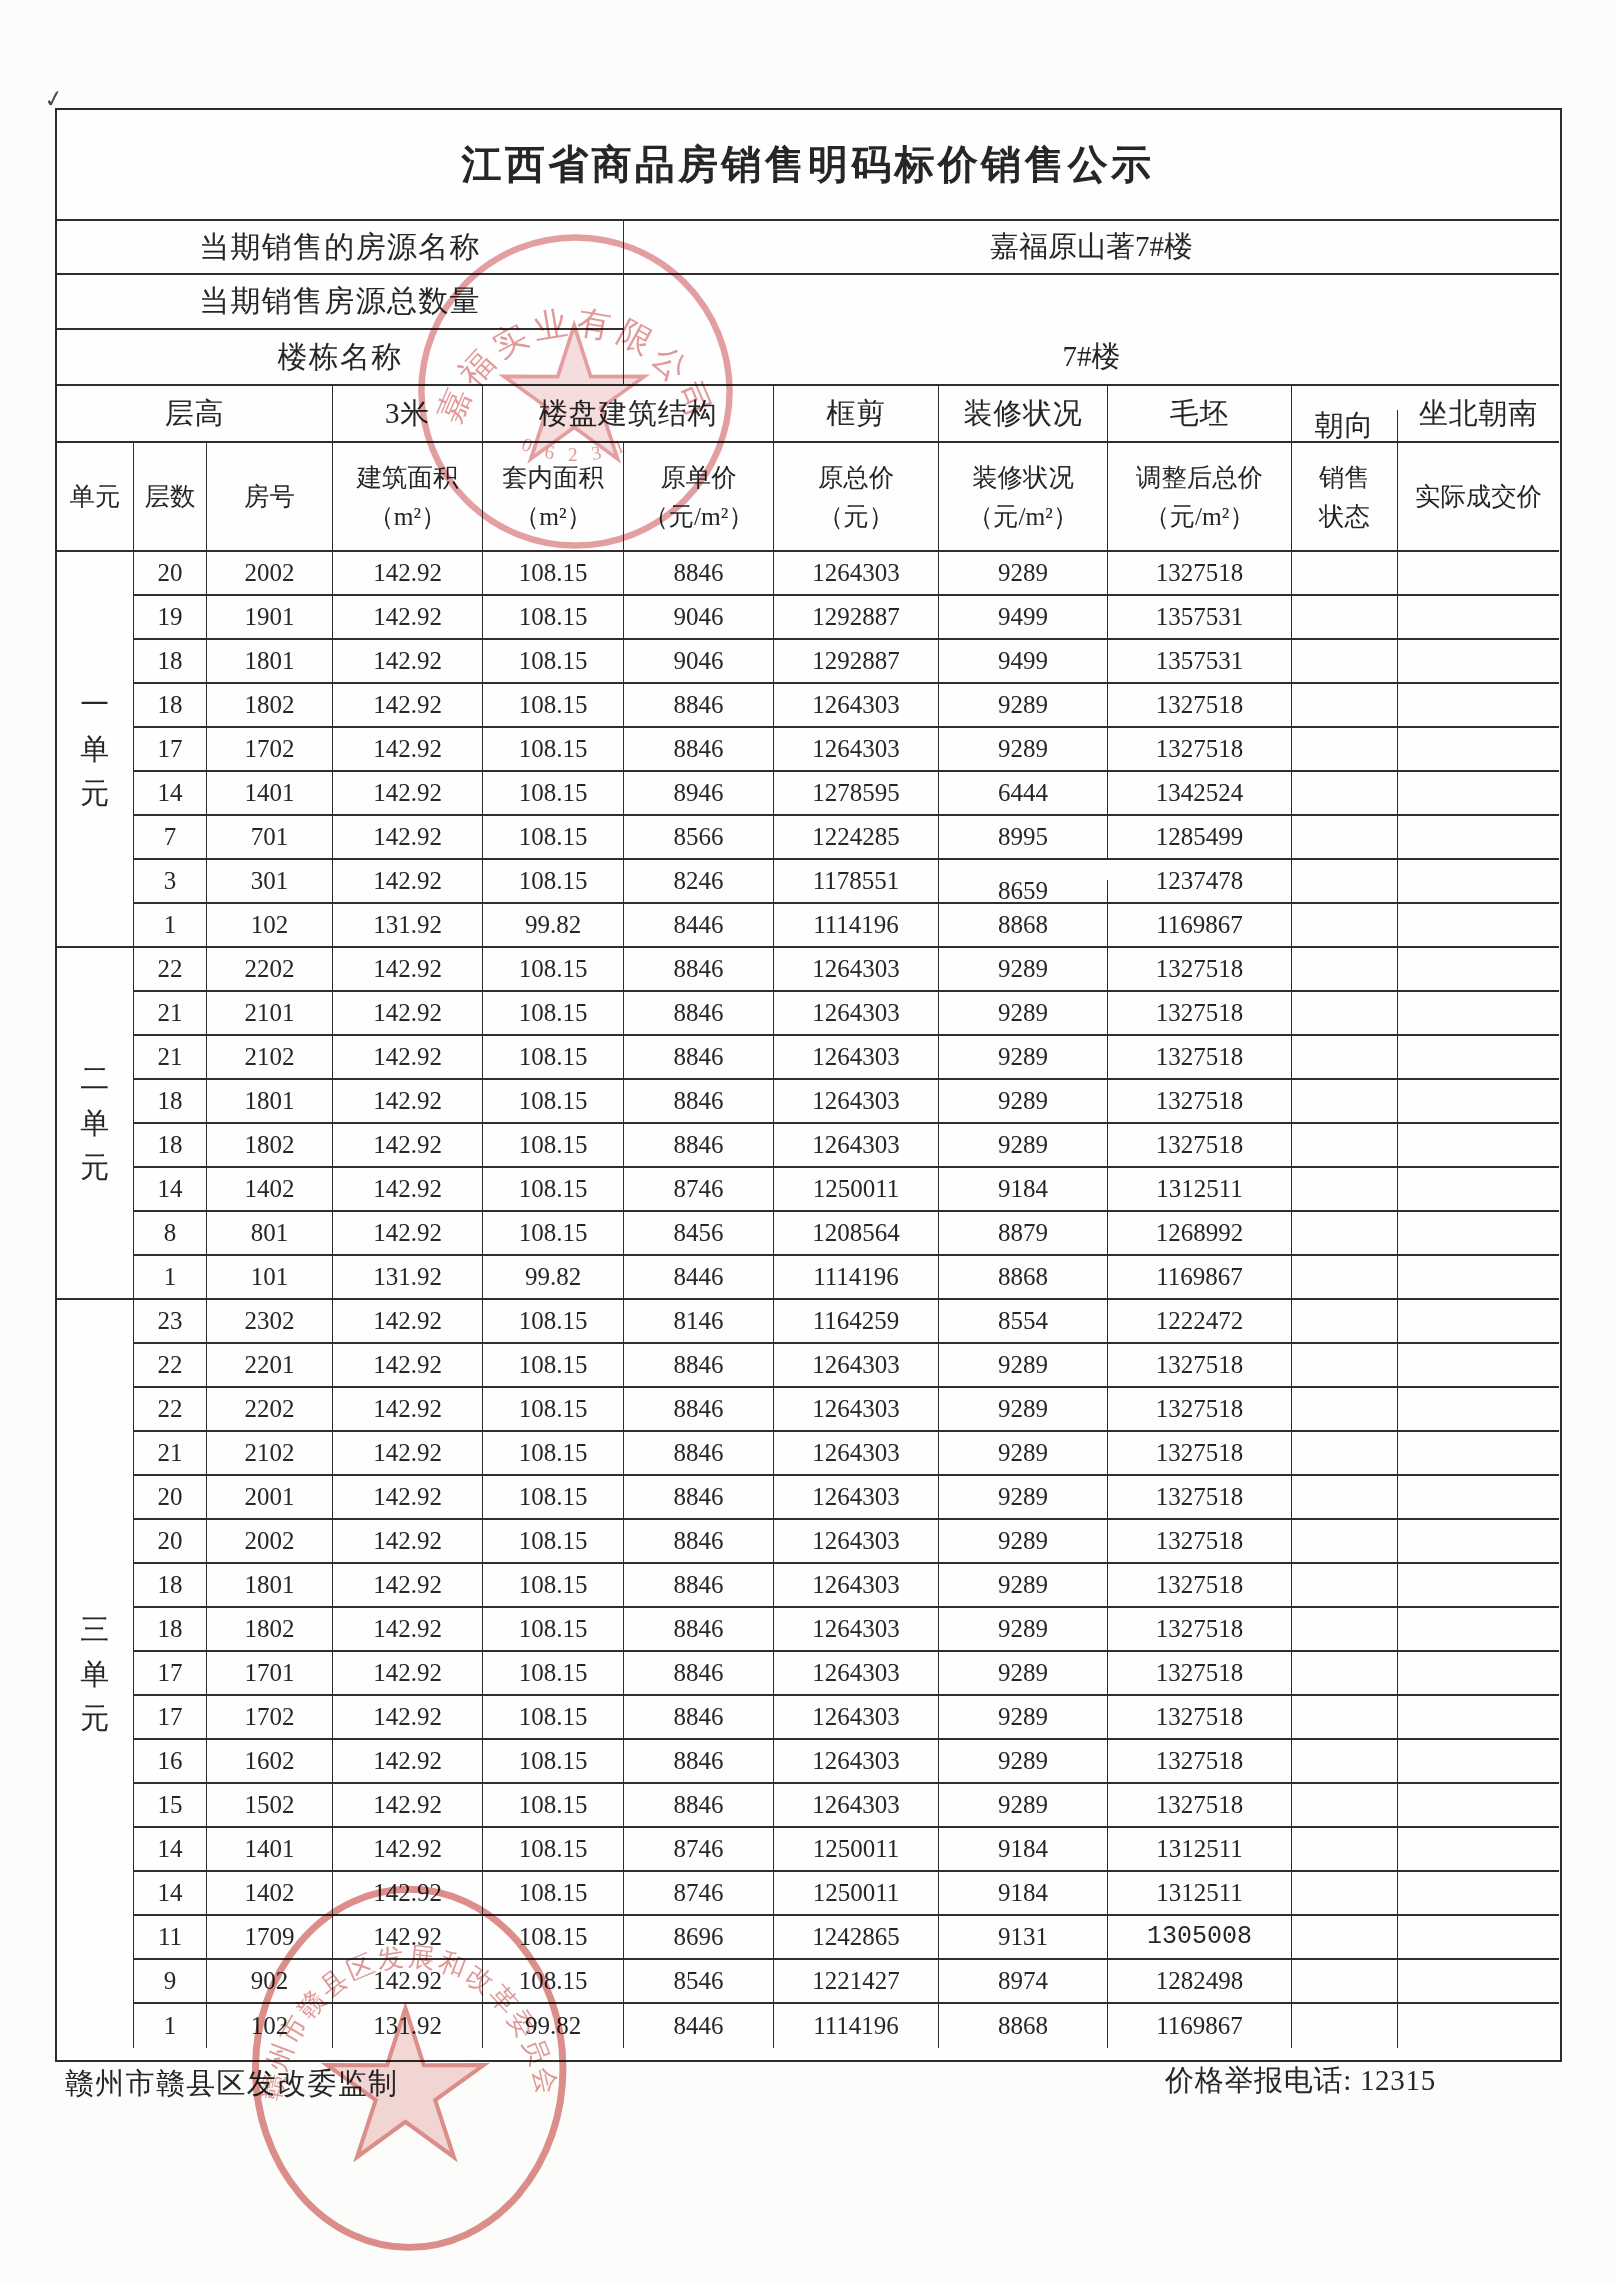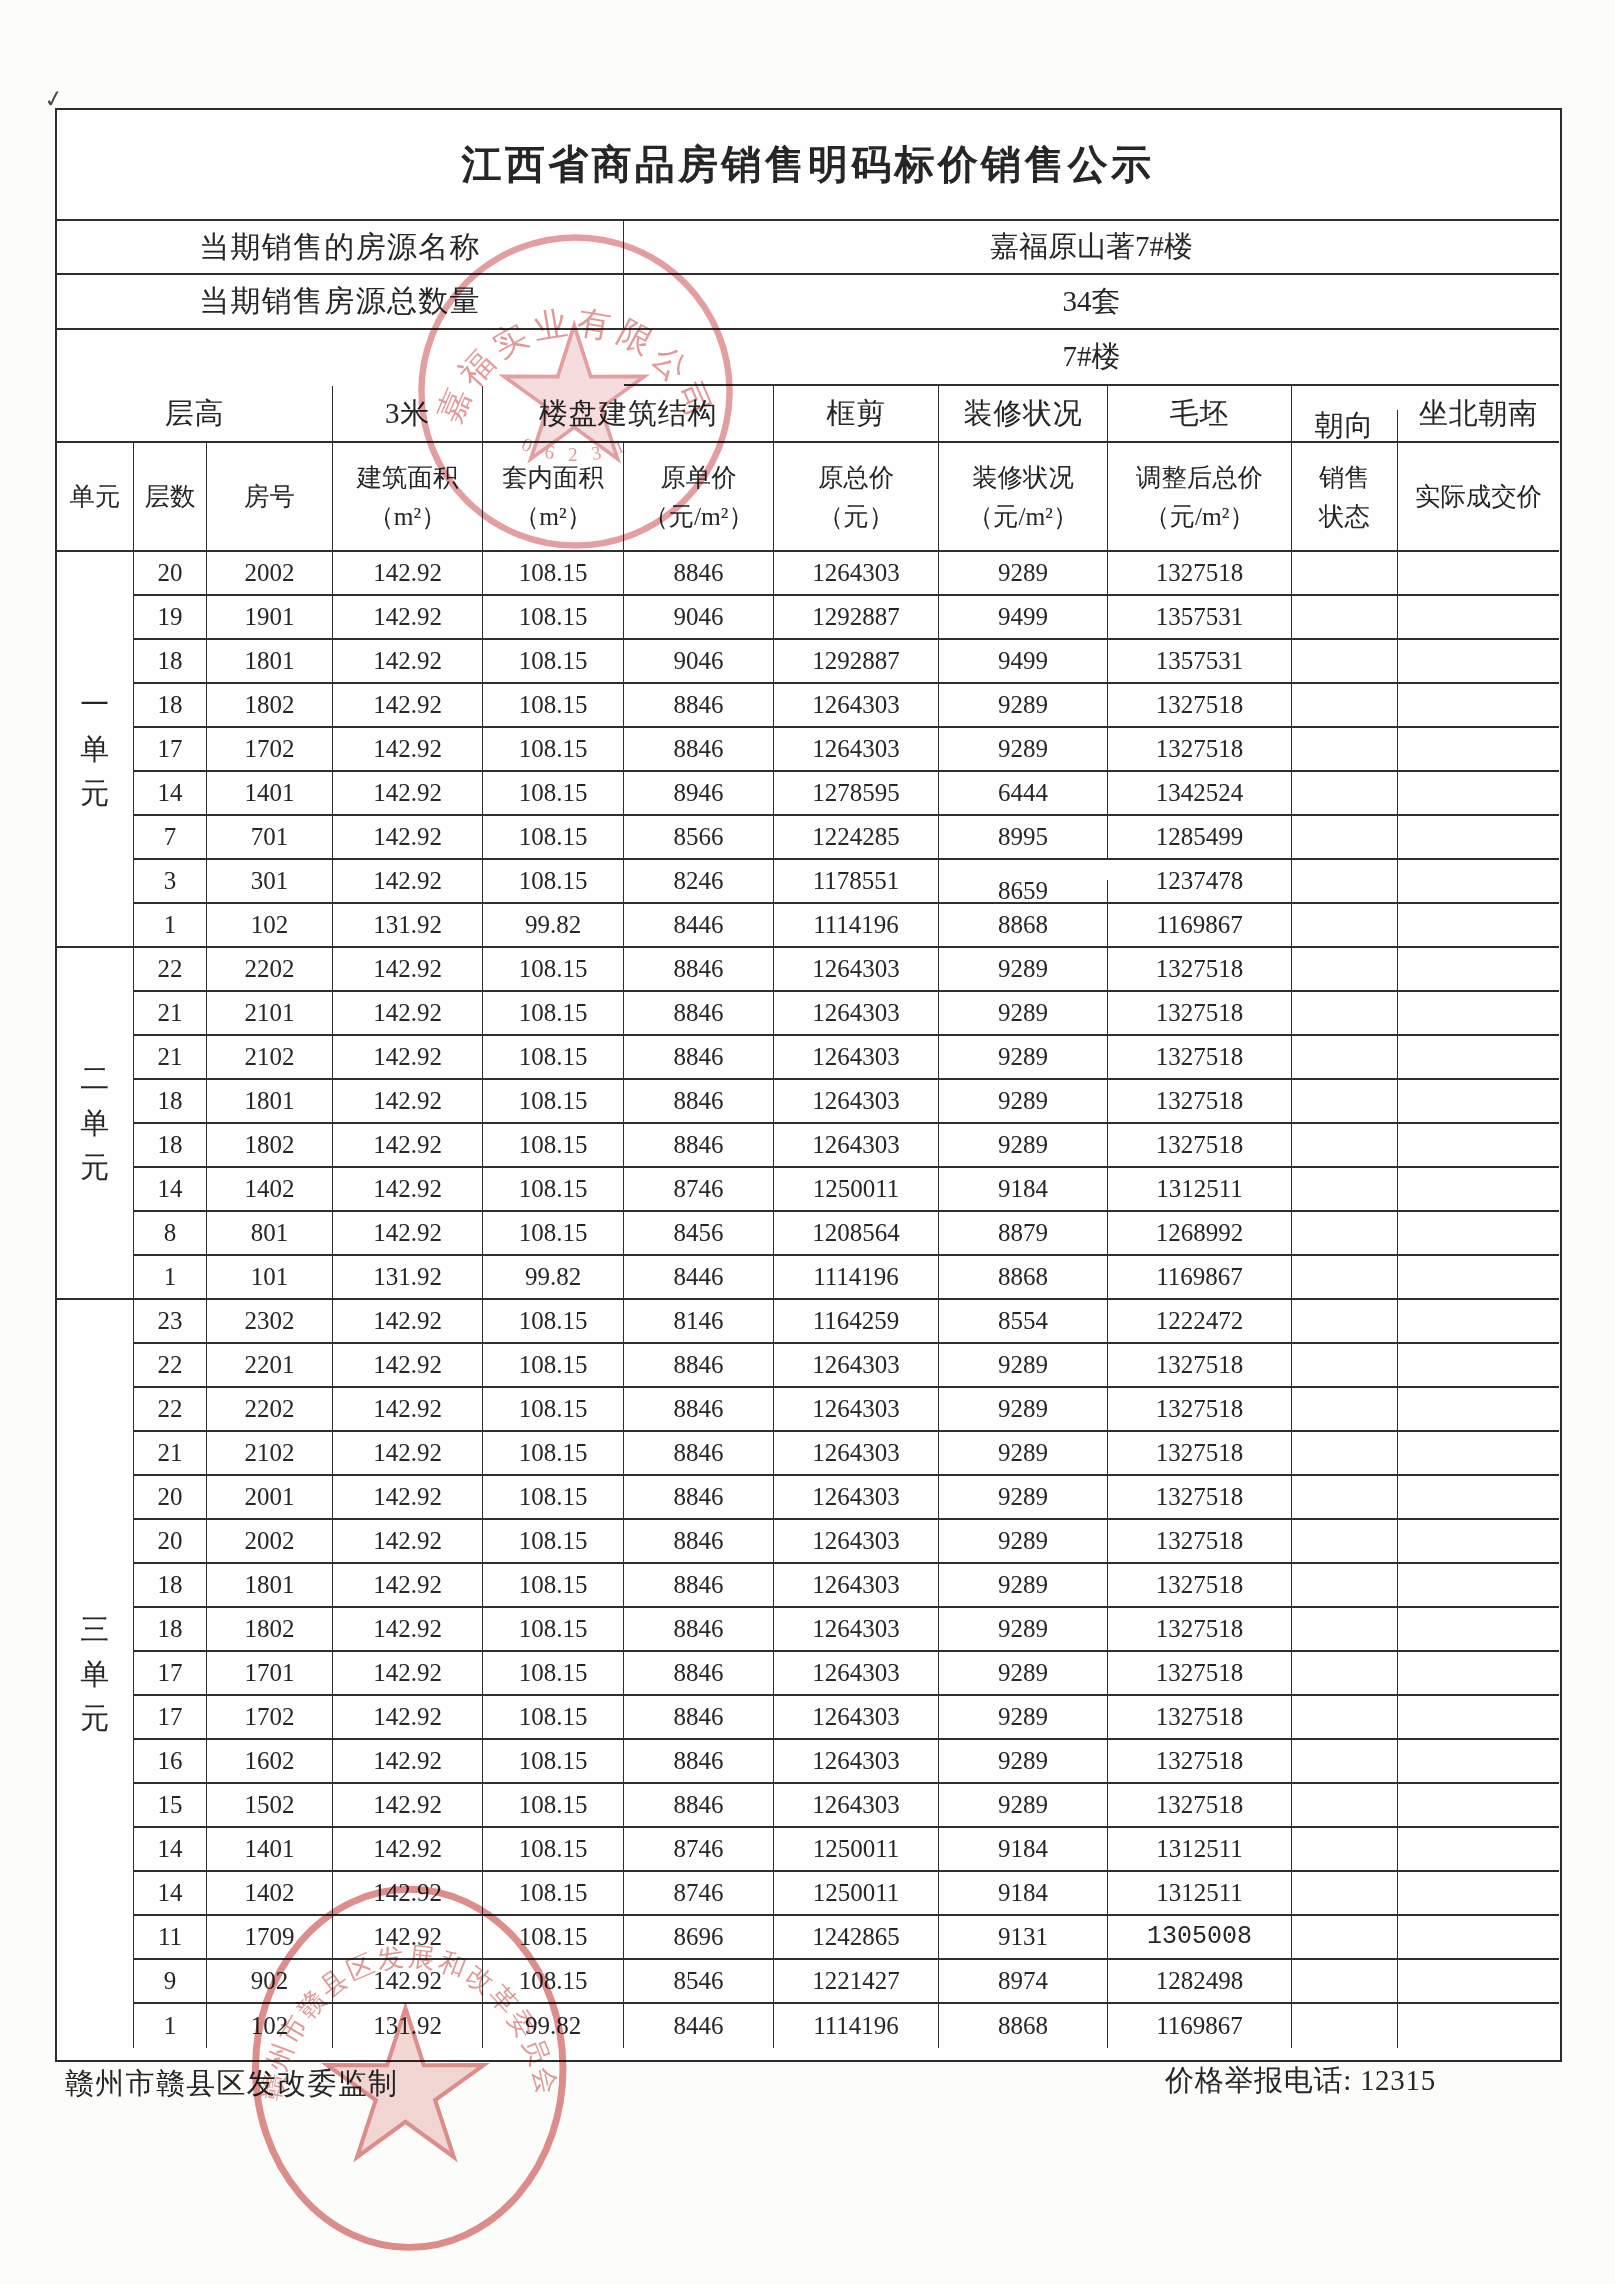--- a/index.html
+++ b/index.html
@@ -47,22 +47,22 @@
   <div class="checkmark">✓</div>
 
   <div class="doc-table" id="grid">
 
     <div class="c title-cell nr" style="grid-column:1/-1;grid-row:1;">江西省商品房销售明码标价销售公示</div>
 
     <div class="c meta-label" style="grid-column:1/6;grid-row:2;">当期销售的房源名称</div>
     <div class="c meta-value nr" style="grid-column:6/-1;grid-row:2;">嘉福原山著7#楼</div>
 
     <div class="c meta-label" style="grid-column:1/6;grid-row:3;">当期销售房源总数量</div>
-    <div class="c meta-value nr" style="grid-column:6/-1;grid-row:3;">34套</div>
-
+
+    <div class="c meta-label" style="grid-column:1/6;grid-row:4;">楼栋名称</div>
     <div class="c meta-value nr" style="grid-column:6/-1;grid-row:4;">7#楼</div>
 
     <div class="c spec" style="grid-column:1/4;grid-row:5;">层高</div>
     <div class="c spec" style="grid-column:4/5;grid-row:5;">3米</div>
     <div class="c spec" style="grid-column:5/7;grid-row:5;">楼盘建筑结构</div>
     <div class="c spec" style="grid-column:7/8;grid-row:5;">框剪</div>
     <div class="c spec" style="grid-column:8/9;grid-row:5;">装修状况</div>
     <div class="c spec" style="grid-column:9/10;grid-row:5;">毛坯</div>
     <div class="c spec" style="grid-column:10/11;grid-row:5;margin-top:24px;">朝向</div>
     <div class="c spec nr" style="grid-column:11/12;grid-row:5;">坐北朝南</div>

